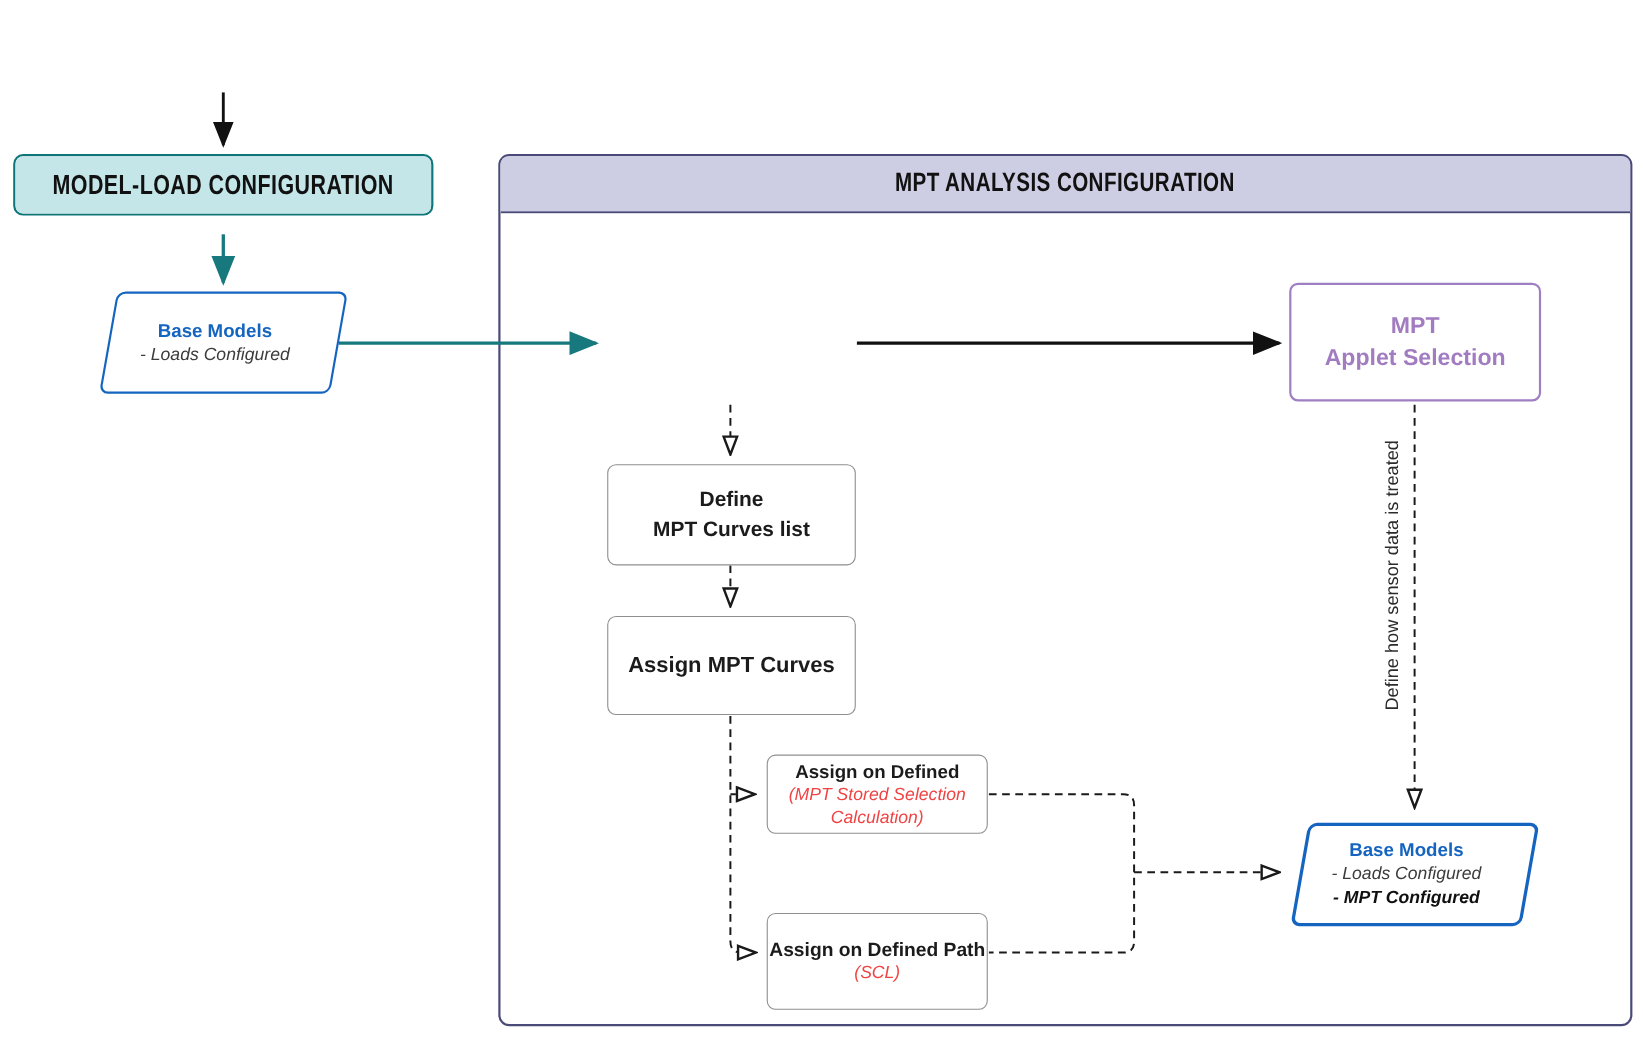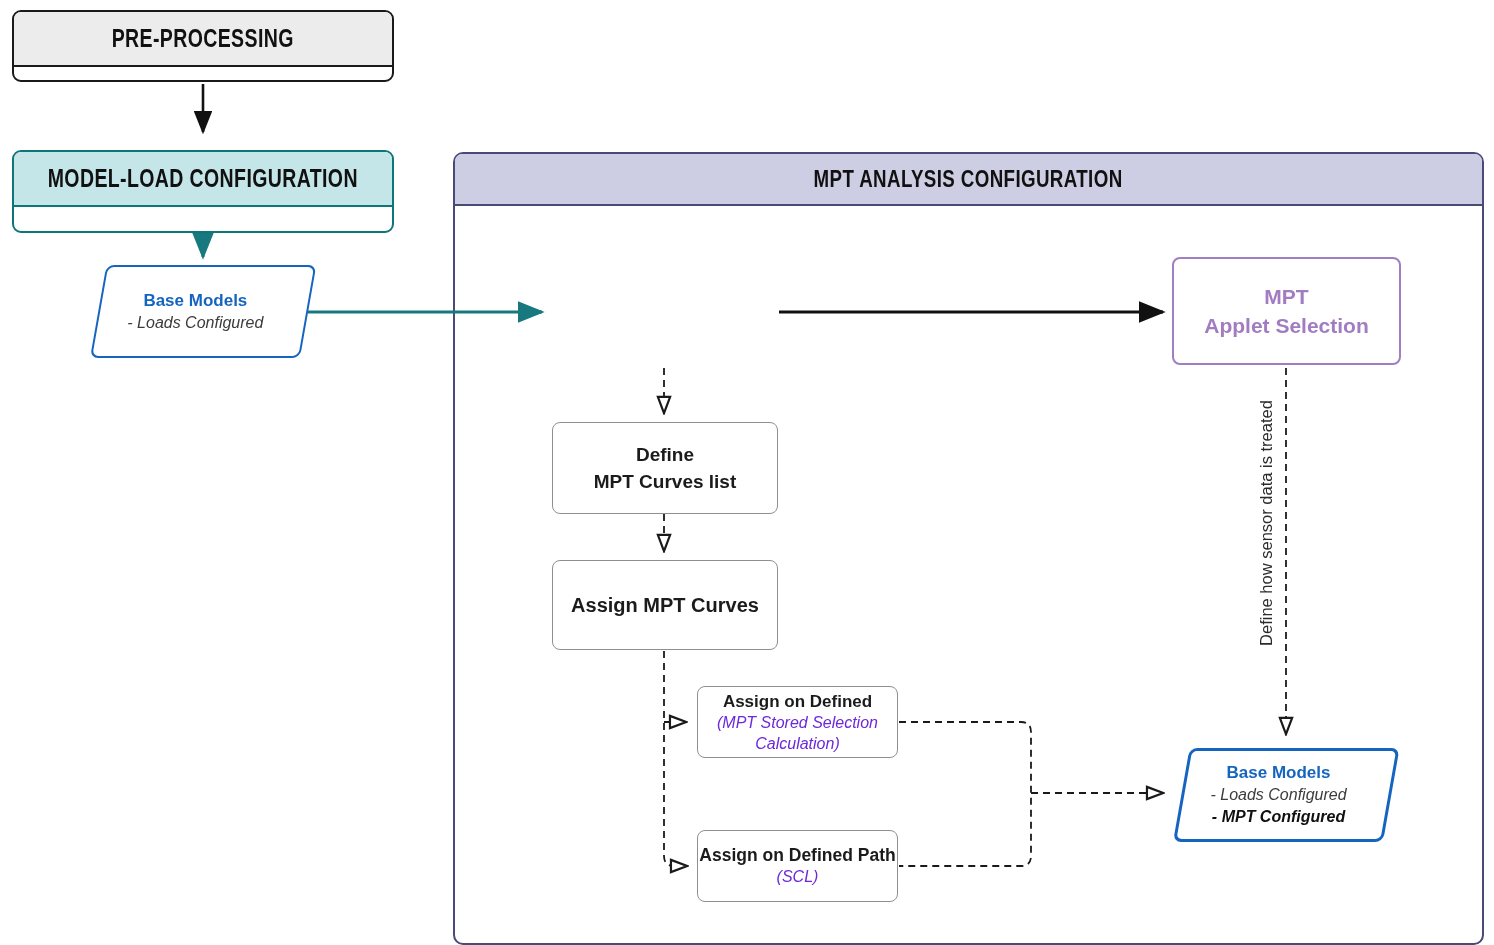--- a/index.html
+++ b/index.html
@@ -5,40 +5,40 @@
   html,body{margin:0;padding:0;background:#fff;}
   .stage{
     position:relative;width:1494px;height:945px;background:#fff;overflow:hidden;
     font-family:"Liberation Sans","DejaVu Sans",sans-serif;color:#1a1a1a;
   }
   .abs{position:absolute;}
   svg.connectors{position:absolute;left:0;top:0;z-index:2;}
 
   
   .frame{
-    left:453px;top:152px;width:1031px;height:793px;
+    left:453px;top:140px;width:1031px;height:793px;
     border:2.5px solid #4A4A78;border-radius:10px;background:#fff;
     box-sizing:border-box;z-index:1;
   }
   .frame .bar{
     height:50px;background:#CDCDE3;border-bottom:2.5px solid #4A4A78;
     border-radius:7px 7px 0 0;
     display:flex;align-items:center;justify-content:center;
   }
 
   
   .titlebox{
     border-radius:9px;background:#fff;box-sizing:border-box;overflow:hidden;z-index:3;
   }
   .titlebox .bar{
     height:53px;display:flex;align-items:center;justify-content:center;
   }
   .titlebox.pre{left:12px;top:10px;width:382px;height:72px;border:2px solid #1a1a1a;}
   .titlebox.pre .bar{background:#ECECEC;border-bottom:2px solid #1a1a1a;}
-  .titlebox.ml{left:12px;top:150px;width:382px;height:83px;border:2px solid #0E7579;}
+  .titlebox.ml{left:12px;top:140px;width:382px;height:56px;border:2px solid #0E7579;}
   .titlebox.ml .bar{background:#C5E6E8;border-bottom:2px solid #0E7579;}
 
   .condensed{
     display:inline-block;font-weight:800;font-size:25px;letter-spacing:.5px;
     transform:scaleX(.78);white-space:nowrap;color:#111;
   }
   .frame .condensed{font-size:24px;}
 
   
   .node{
@@ -47,22 +47,22 @@
     text-align:center;
   }
   .node.purple{border:2.5px solid #A07EC2;color:#A27CC0;font-weight:700;}
   .node.grey{border:1.6px solid #8F8F8F;color:#1b1b1b;font-weight:700;}
 
   .mpt-def{left:550px;top:256px;width:228px;height:111px;font-size:21px;}
   .mpt-applet{left:1172px;top:257px;width:229px;height:108px;font-size:21px;line-height:29px;}
   .define-curves{left:552px;top:422px;width:226px;height:92px;font-size:19px;line-height:27px;}
   .assign-curves{left:552px;top:560px;width:226px;height:90px;font-size:20px;}
   .assign-regions{left:697px;top:686px;width:201px;height:72px;font-size:17px;line-height:21px;}
-  .assign-path{left:697px;top:830px;width:201px;height:72px;font-size:17.5px;line-height:22px;}
-  .subtext{font-weight:400;font-style:italic;font-size:16px;color:#6d28d9;}
+  .assign-path{left:697px;top:830px;width:201px;height:88px;font-size:17.5px;line-height:22px;}
+  .subtext{font-weight:400;font-style:italic;font-size:16px;color:#ef4444;}
 
   
   .para{
     box-sizing:border-box;border-radius:8px;background:#fff;z-index:3;
     transform:skewX(-10deg);transform-origin:0 100%;
   }
   .para .inner{
     width:100%;height:100%;transform:skewX(10deg);transform-origin:0 100%;
     display:flex;flex-direction:column;align-items:center;justify-content:center;
     text-align:center;line-height:22px;
@@ -114,25 +114,20 @@
 
     <path d="M664,651 L664,856 Q664,866 674,866 L687,866" stroke="#1a1a1a" stroke-width="1.8" stroke-dasharray="7 5" fill="none" marker-end="url(#mOpen)"></path>
     <path d="M664,722 L686,722" stroke="#1a1a1a" stroke-width="1.8" stroke-dasharray="5 5" fill="none" marker-end="url(#mOpen)"></path>
 
     <path d="M899,722 L1021,722 Q1031,722 1031,732 L1031,856 Q1031,866 1021,866 L899,866" stroke="#1a1a1a" stroke-width="1.8" stroke-dasharray="7 5" fill="none"></path>
     <path d="M1031,793 L1163,793" stroke="#1a1a1a" stroke-width="1.8" stroke-dasharray="7 5" fill="none" marker-end="url(#mOpen)"></path>
 
     <path d="M1286,368 L1286,734" stroke="#1a1a1a" stroke-width="1.8" stroke-dasharray="7 5" fill="none" marker-end="url(#mOpen)"></path>
   </svg>
 
-  <div class="abs titlebox pre">
-    <div class="bar">
-      <span class="condensed">PRE-PROCESSING</span>
-    </div>
-  </div>
 
   <div class="abs titlebox ml">
     <div class="bar">
       <span class="condensed">MODEL-LOAD CONFIGURATION</span>
     </div>
   </div>
 
   <div class="abs para left">
     <div class="inner">
       <div class="bm-title">Base Models</div>

